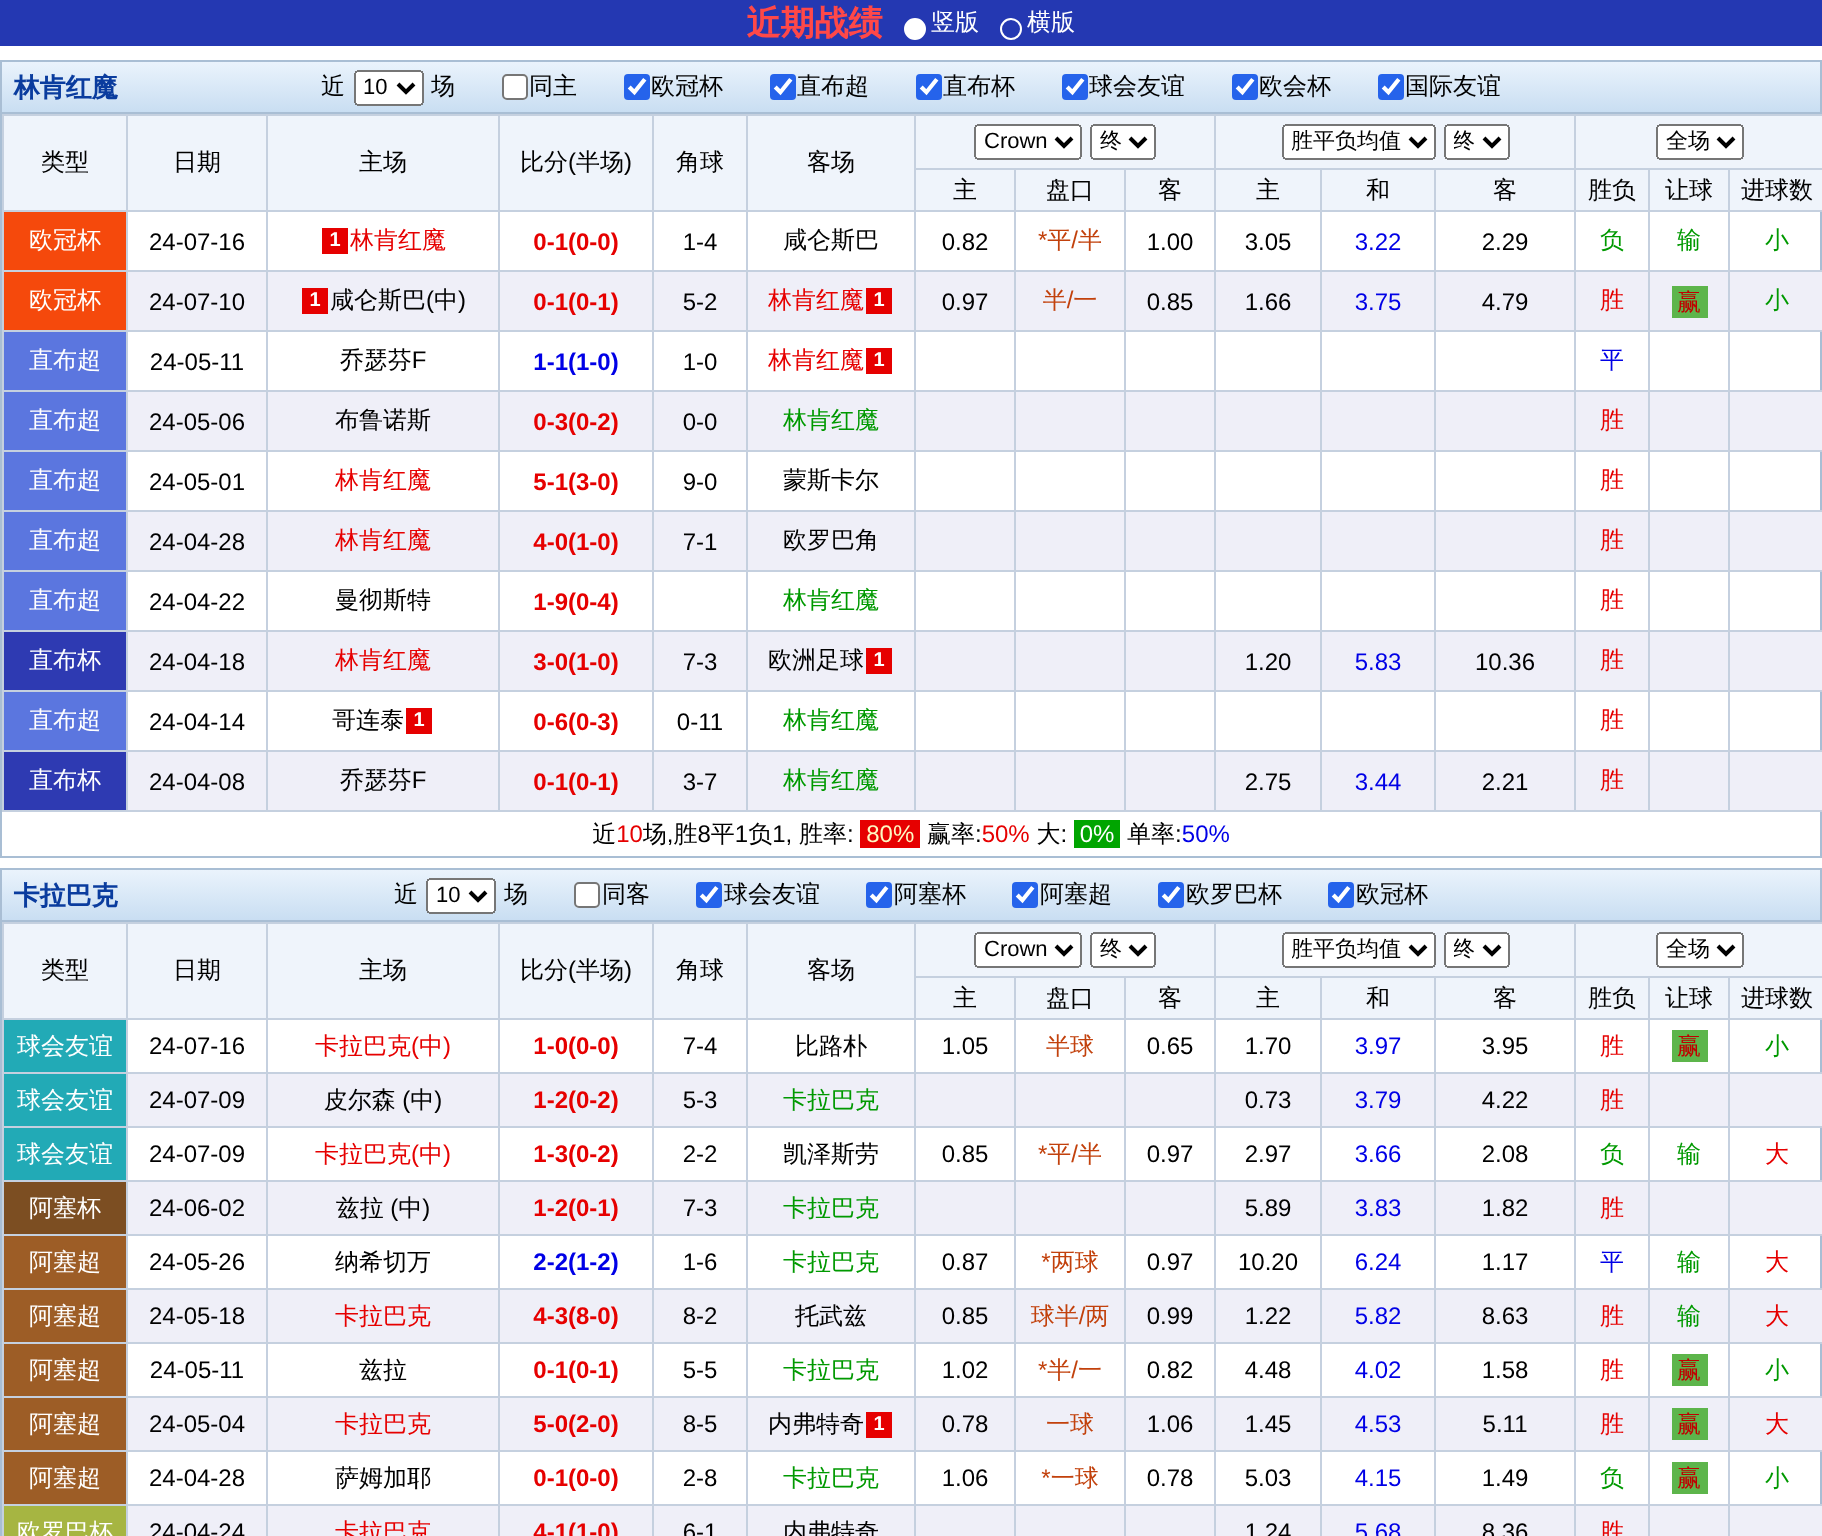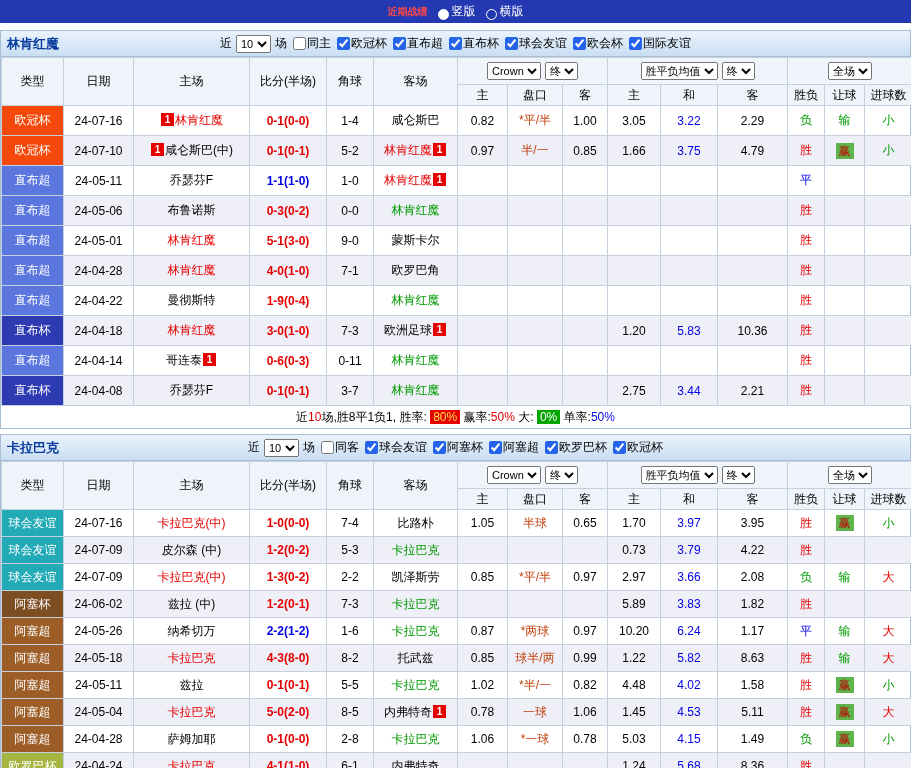--- a/index.html
+++ b/index.html
@@ -1,50 +1,50 @@
 <!DOCTYPE html>
 <html><head>
 <meta charset="utf-8">
 <title>近期战绩</title>
 <style>
   html,body{margin:0;padding:0}
   body{width:911px;height:768px;overflow:hidden;background:#fff;color:#000;
        font-family:"Liberation Sans","DejaVu Sans",sans-serif;font-size:12px}
   .topbar{height:23px;background:#2438B2;display:flex;align-items:center;justify-content:center;gap:10px}
-  .topbar .title{color:#FF4848;font-weight:bold;font-size:10px}
+  .topbar .title{color:#FF4848;font-weight:bold;font-size:17px}
   .radio-opt{display:inline-flex;align-items:flex-end;gap:3px;color:#fff;cursor:pointer}
   .rdot{width:9px;height:9px;border:1px solid #fff;border-radius:50%;display:inline-block}
   .rdot.sel{background:#fff}
   .section{margin-top:7px;border:1px solid #A9BED4}
   .sec-1{margin-top:5px}
   .sec-bar{height:25px;background:linear-gradient(#EAF3FC,#C9DEF2);display:flex;align-items:center;position:relative;border-bottom:1px solid #A9BED4}
   .team-name{position:absolute;left:6px;font-weight:bold;color:#0A3C9E;font-size:13px}
   .sec-controls{margin:0 auto;display:inline-flex;align-items:center;gap:2px}
-  .ck{display:inline-flex;align-items:center;gap:1px;margin-left:4px;cursor:pointer}
+  .ck{display:inline-flex;align-items:center;gap:1px;margin-left:21px;cursor:pointer}
   input[type=checkbox]{width:13px;height:13px;margin:0;accent-color:#2563EB}
   select{font-size:11px;height:18px;margin:0 2px}
   table.grid{border-collapse:collapse;table-layout:fixed;width:100%}
   .grid th,.grid td{border:1px solid #C5D0DF;text-align:center;padding:0;overflow:hidden;white-space:nowrap;font-weight:normal}
   .grid thead th{background:#EFF4FB}
   .hA th{height:26px}
   .hB th{height:20px}
   .sec-0 tbody td{height:29px}
   .sec-1 tbody td{height:26px}
   tbody tr:nth-child(even){background:#EFEFF8}
   td.type{color:#fff}
   td.score span{font-weight:bold}
   .c-red{color:#E60000}
   .c-green{color:#009900}
   .c-blue{color:#0000E6}
   td.hval{color:#c2410c}
   .bdg{display:inline-block;min-width:11px;padding:0 1px;height:13px;line-height:13px;background:#E60000;color:#fff;font-size:10px;font-weight:bold;margin:0 1px;vertical-align:1px}
   .wintag{display:inline-block;background:#5DB54B;color:#C00000;padding:0 3px;height:16px;line-height:16px}
   .sum{height:22px;display:flex;align-items:center;justify-content:center;background:#fff}
   .sum span{white-space:pre}
-  .pct-red{background:#E60000;color:#fde047;padding:0 3px}
+  .pct-red{background:#E60000;color:#fef9c3;padding:0 3px}
   .pct-green{background:#00A500;color:#fff;padding:0 3px}
 </style>
 </head>
 <body>
 
 <div class="topbar">
   <span class="title">近期战绩</span>
   <span class="radio-opt">
     <span class="rdot sel"></span>
     <span>竖版</span>

